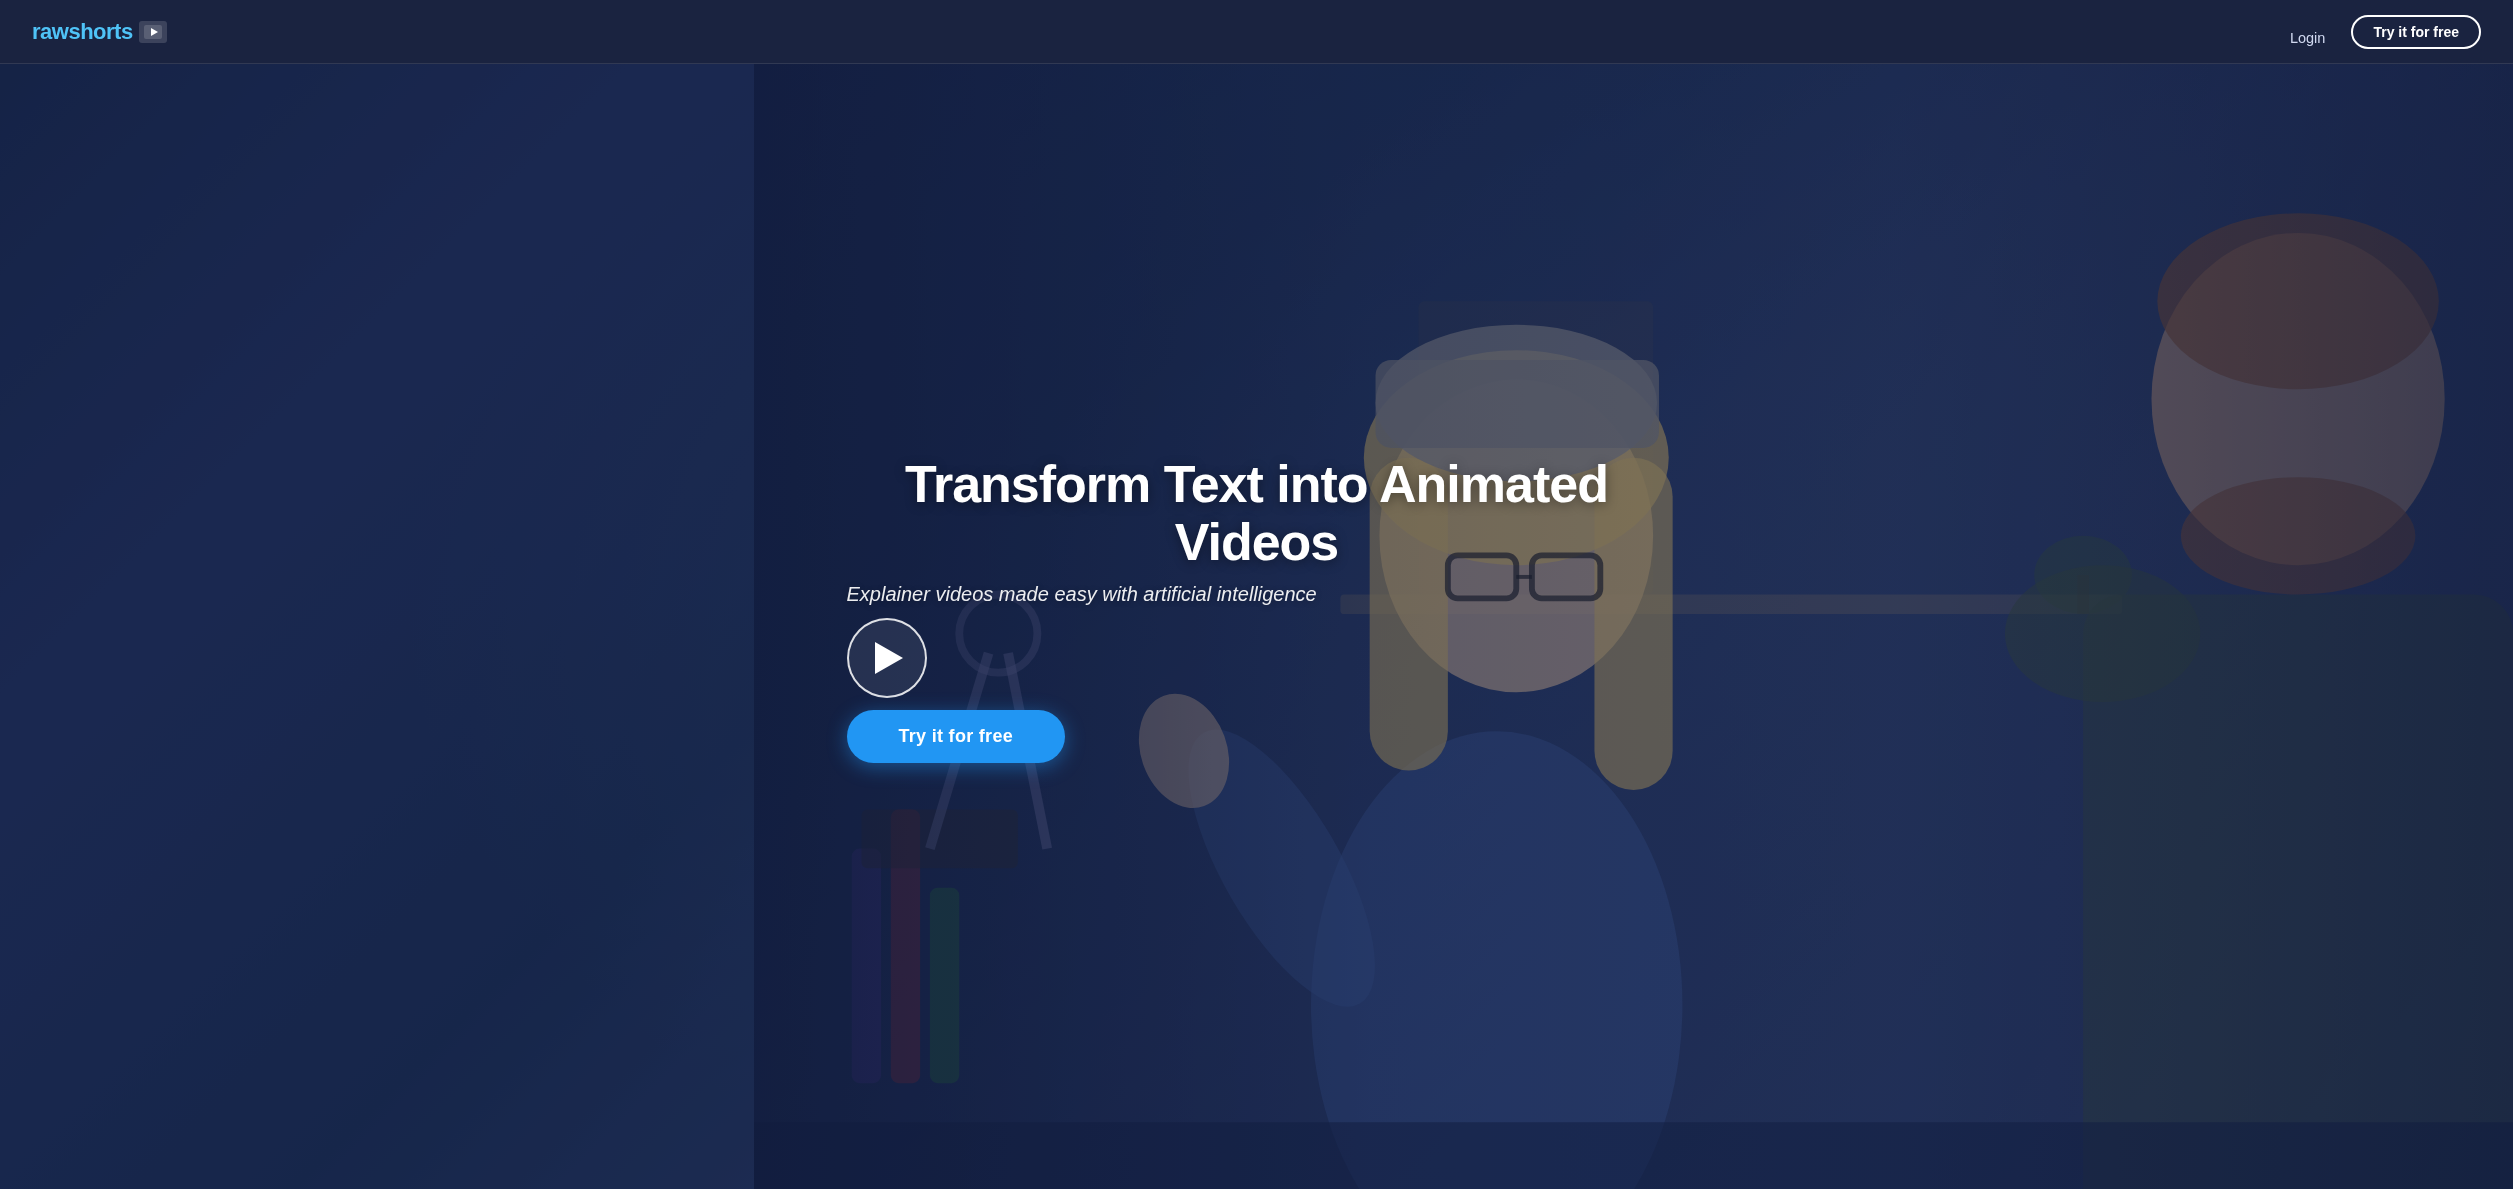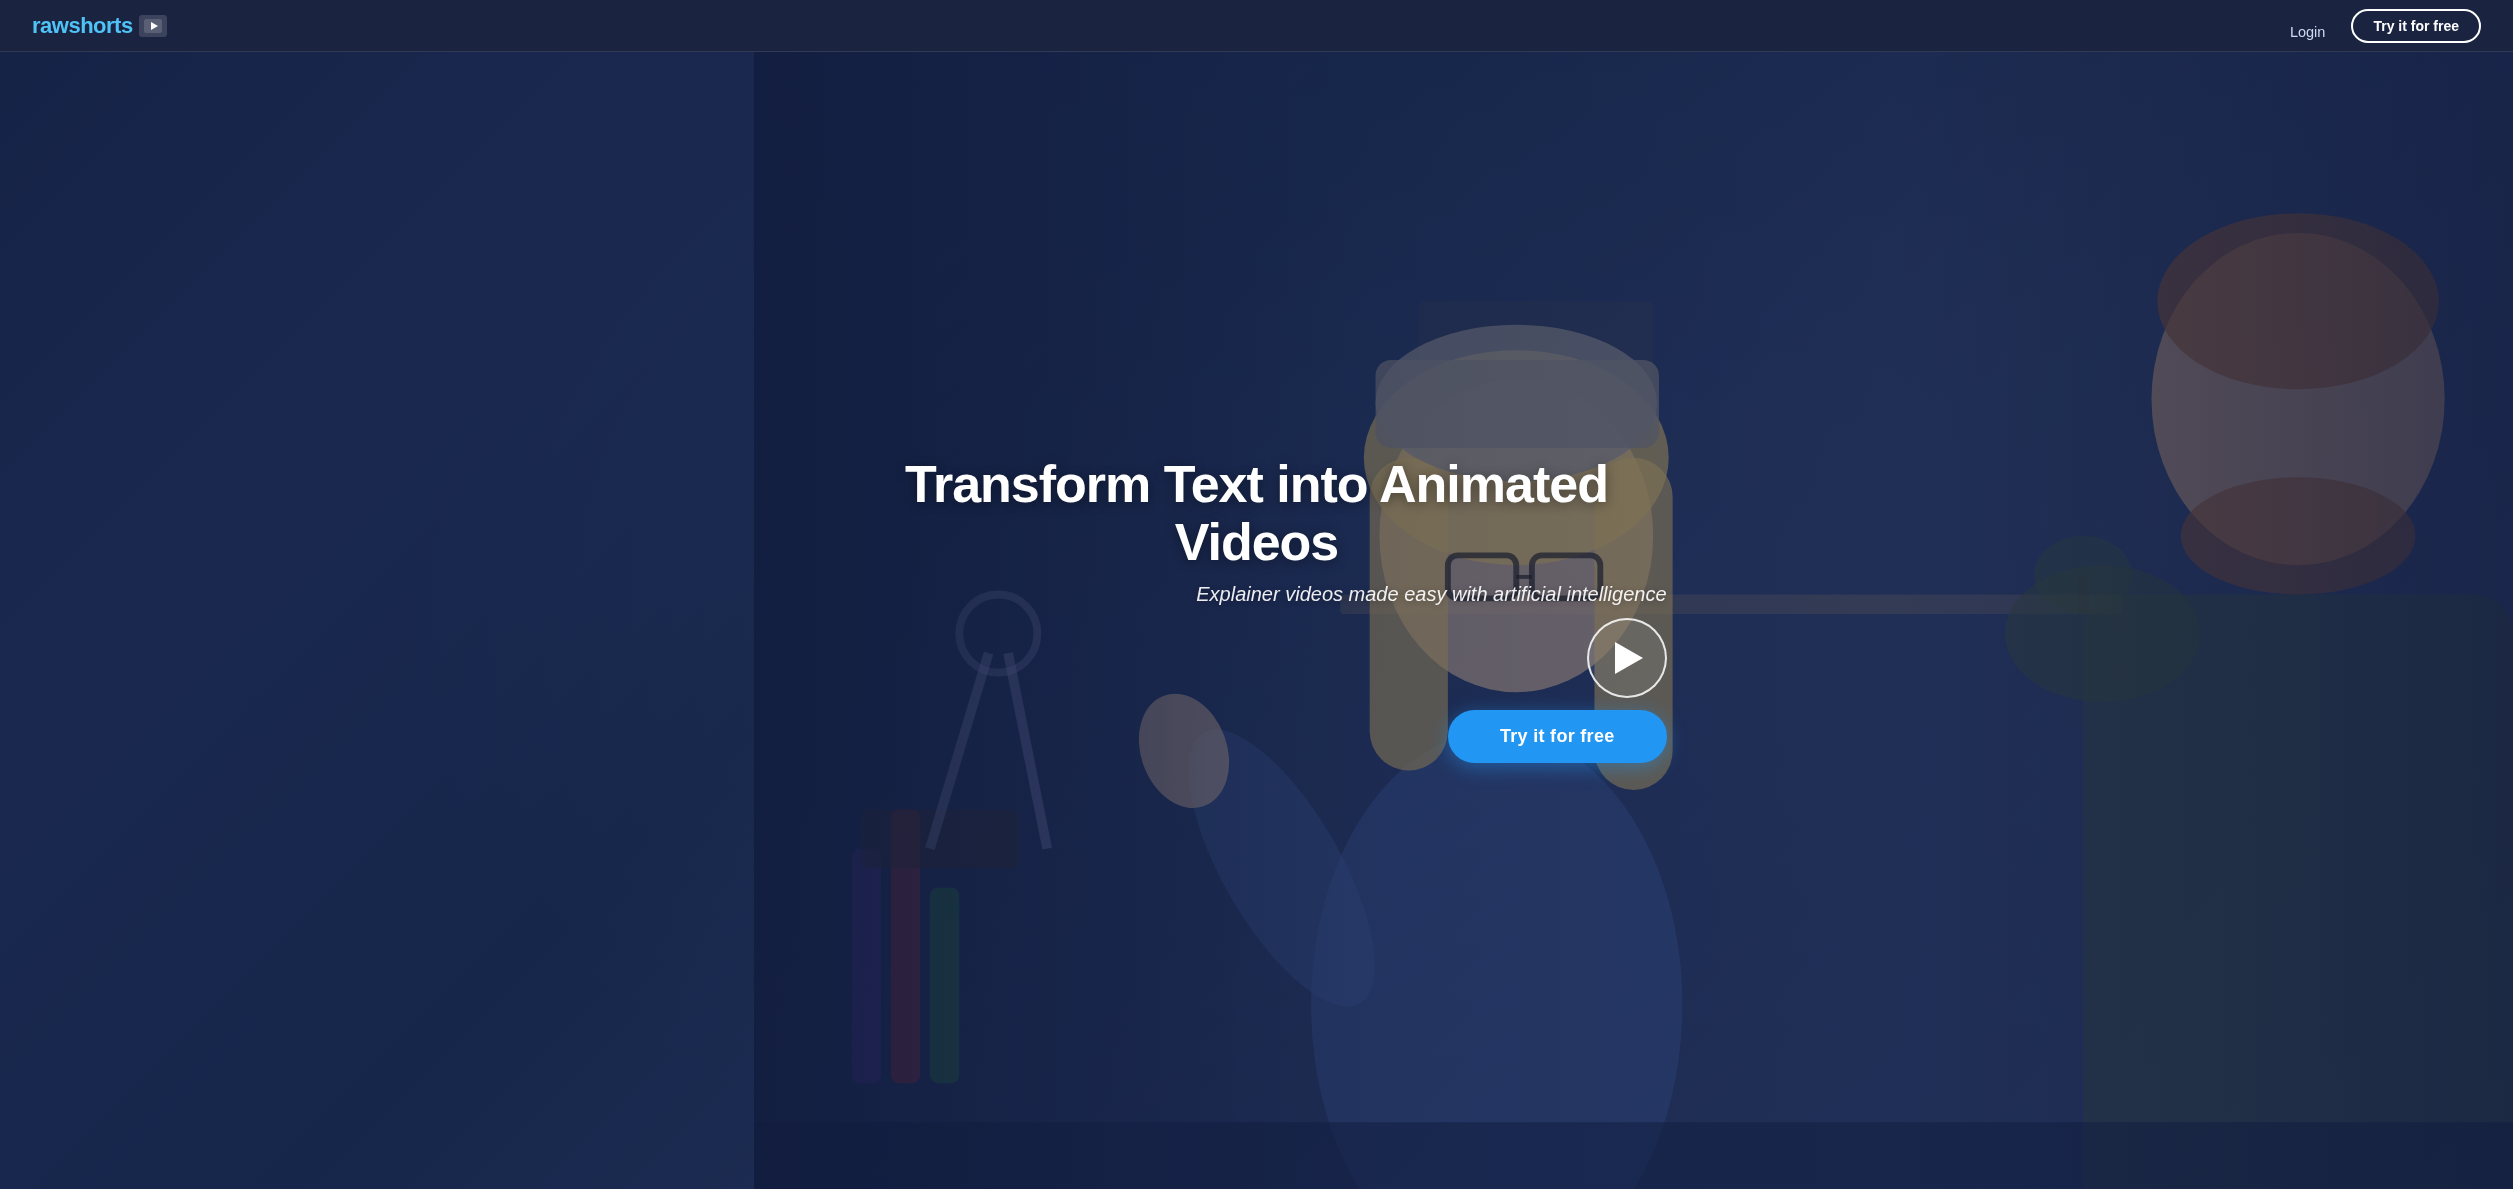--- a/index.html
+++ b/index.html
@@ -2,21 +2,21 @@
 <html><head>
   <meta charset="utf-8">
   <style>
     * { margin: 0; padding: 0; box-sizing: border-box; }
     body { font-family: 'Arial', sans-serif; overflow-x: hidden; }
 
     
     .navbar {
       position: fixed;
       top: 0; left: 0; right: 0;
-      height: 52px;
+      height: 64px;
       background: #1a2340;
       display: flex;
       align-items: center;
       justify-content: space-between;
       padding: 0 32px;
       z-index: 100;
       border-bottom: 1px solid rgba(255,255,255,0.1);
     }
     .nav-logo {
       display: flex;
@@ -143,21 +143,21 @@
       z-index: 1;
     }
     .hero-content {
       position: relative;
       z-index: 2;
       text-align: center;
       color: #fff;
       padding: 0 20px;
       display: flex;
       flex-direction: column;
-      align-items: flex-end;
+      align-items: flex-start;
       gap: 12px;
       margin-top: 30px;
     }
     .hero-title {
       font-size: 52px;
       font-weight: 900;
       line-height: 1.1;
       max-width: 820px;
       text-shadow: 0 2px 12px rgba(0,0,0,0.4);
       letter-spacing: -1px;

